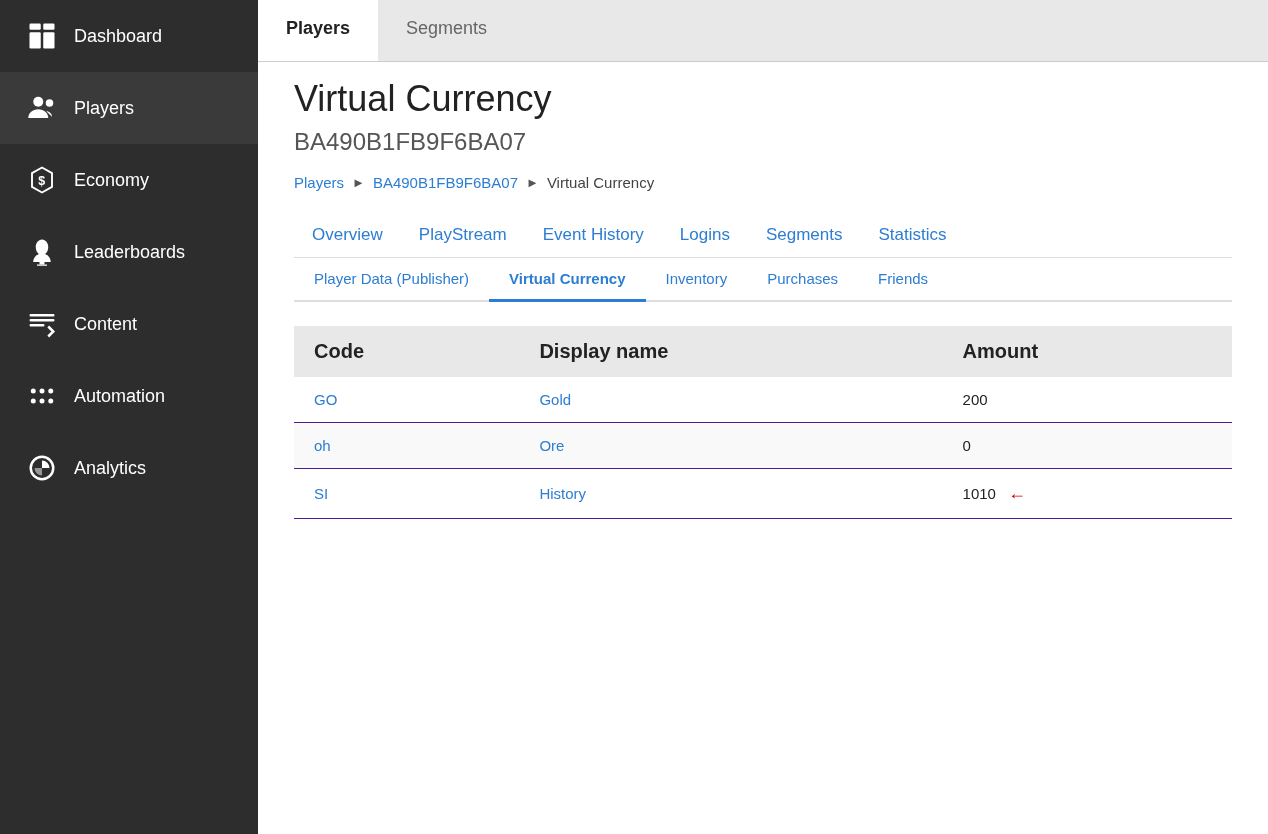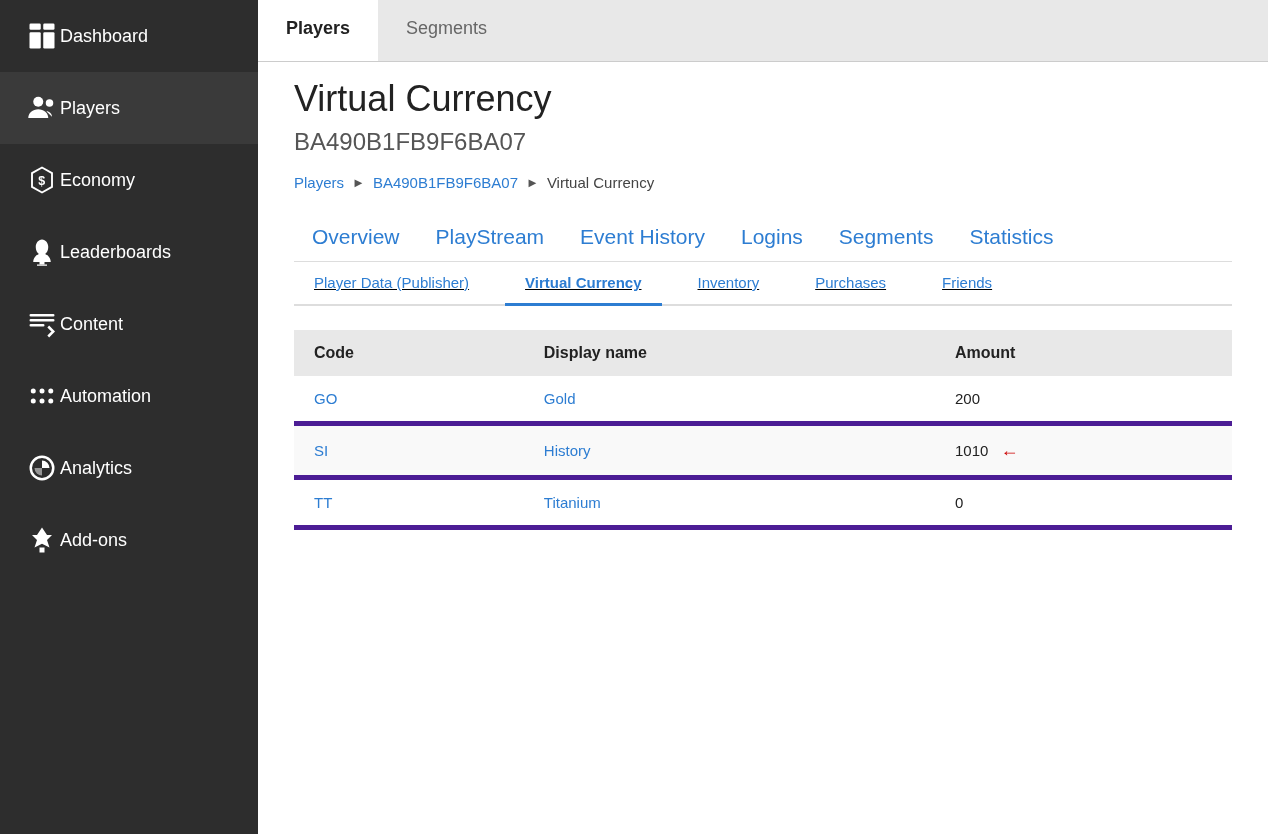--- a/index.html
+++ b/index.html
@@ -16,21 +16,21 @@
       height: 100%;
     }
     .sidebar-item {
       display: flex;
       align-items: center;
       padding: 18px 24px;
       cursor: pointer;
       font-size: 18px;
       font-weight: 400;
       color: #fff;
-      gap: 0;
+      gap: 14px;
     }
     .sidebar-item.active { background: #3a3a3a; }
     .sidebar-icon {
       width: 36px;
       height: 36px;
       display: flex;
       align-items: center;
       justify-content: center;
       font-size: 22px;
       flex-shrink: 0;
@@ -112,35 +112,34 @@
 
     
     .nav-tabs {
       display: flex;
       gap: 0;
       border-bottom: 1px solid #ddd;
       margin-bottom: 0;
     }
     .nav-tab {
       padding: 10px 18px;
-      font-size: 21px;
+      font-size: 17px;
       color: #2d7dd2;
       cursor: pointer;
       border-bottom: 2px solid transparent;
       font-weight: 400;
     }
 
     
     .sub-tabs {
       display: flex;
-      gap: 16px;
+      gap: 0;
       border-bottom: 2px solid #ddd;
       margin-bottom: 24px;
       margin-top: 0;
-      text-decoration: underline;
     }
     .sub-tab {
       padding: 12px 20px;
       font-size: 15px;
       color: #2d7dd2;
       cursor: pointer;
       border-bottom: 3px solid transparent;
       font-weight: 400;
       margin-bottom: -2px;
     }
@@ -157,24 +156,24 @@
       font-size: 15px;
     }
     .data-table thead tr {
       background: #e8e8e8;
     }
     .data-table thead th {
       padding: 14px 20px;
       text-align: left;
       font-weight: 600;
       color: #222;
-      font-size: 16px;
+      font-size: 20px;
     }
     .data-table tbody tr {
-      border-bottom: 5px solid #4c1d95;
+      border-bottom: 1px solid #4c1d95;
     }
     .data-table tbody tr:nth-child(even) {
       background: #f9f9f9;
     }
     .data-table tbody td {
       padding: 14px 20px;
       font-size: 15px;
     }
     .td-code, .td-name {
       color: #2d7dd2;
@@ -267,29 +266,20 @@
   </div>
   <div class="sidebar-item">
     <div class="sidebar-icon">
       <svg class="icon-svg" viewBox="0 0 24 24">
           <circle cx="12" cy="12" r="9" stroke="#fff" stroke-width="2" fill="none"></circle>
           <path d="M12 12 L12 6 A6 6 0 0 1 18 12 Z" fill="#fff"></path>
           <path d="M12 12L6 12 A6 6 0 0 0 12 18Z" fill="#fff" opacity="0.5"></path>
         </svg>
     </div>
     <span>Analytics</span>
-  </div>
-  <div class="sidebar-item">
-    <div class="sidebar-icon">
-      <svg class="icon-svg" viewBox="0 0 24 24">
-          <path d="M12 2L8 8H4l4 4-2 6 6-3 6 3-2-6 4-4h-4z" fill="#fff"></path>
-          <rect x="10" y="18" width="4" height="4" fill="#fff"></rect>
-        </svg>
-    </div>
-    <span>Add-ons</span>
   </div>
 </nav>
 
 <div class="main">
 
   <div class="top-tabs">
     <div class="top-tab active">
       <span>Players</span>
     </div>
     <div class="top-tab">
@@ -359,30 +349,30 @@
       </thead>
       <tbody id="table-body">
       <tr>
             <td class="td-code">GO</td>
             <td class="td-name">Gold</td>
             <td>
               <div class="td-amount">200</div>
             </td>
           </tr>
           <tr>
+            <td class="td-code">oh</td>
+            <td class="td-name">Ore</td>
+            <td>
+              <div class="td-amount">0</div>
+            </td>
+          </tr>
+          <tr>
             <td class="td-code">SI</td>
             <td class="td-name">History</td>
             <td>
               <div class="td-amount">1010<span class="arrow-indicator">←</span></div>
             </td>
           </tr>
-          <tr>
-            <td class="td-code">TT</td>
-            <td class="td-name">Titanium</td>
-            <td>
-              <div class="td-amount">0</div>
-            </td>
-          </tr>
         </tbody>
     </table>
 
   </div>
 </div>
 
 </body></html>

